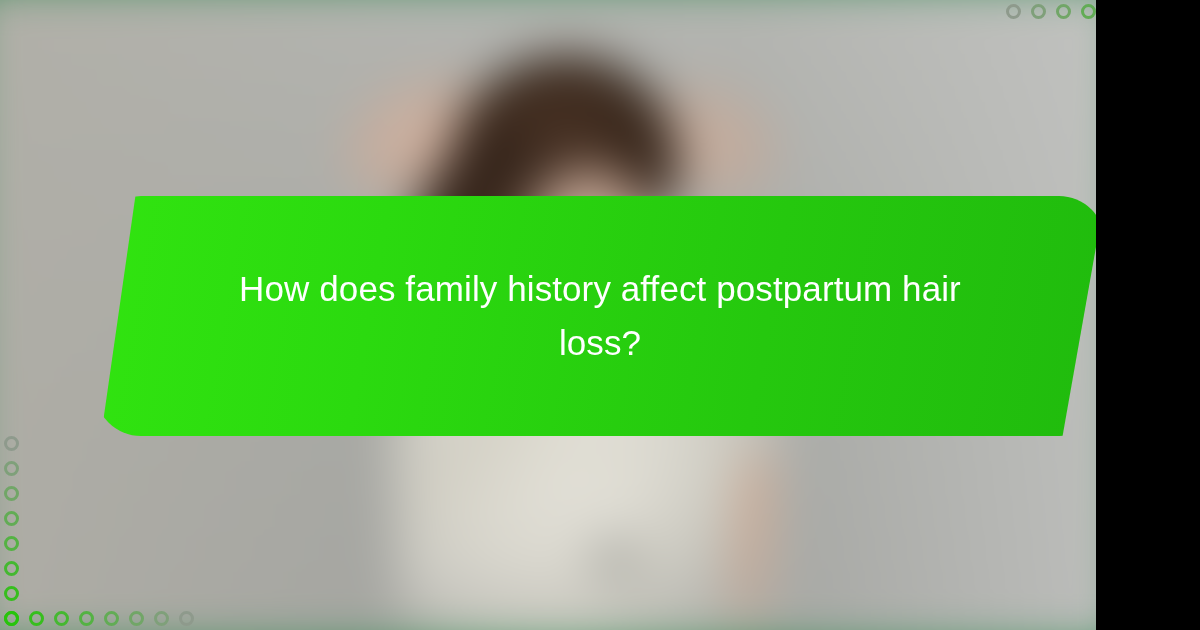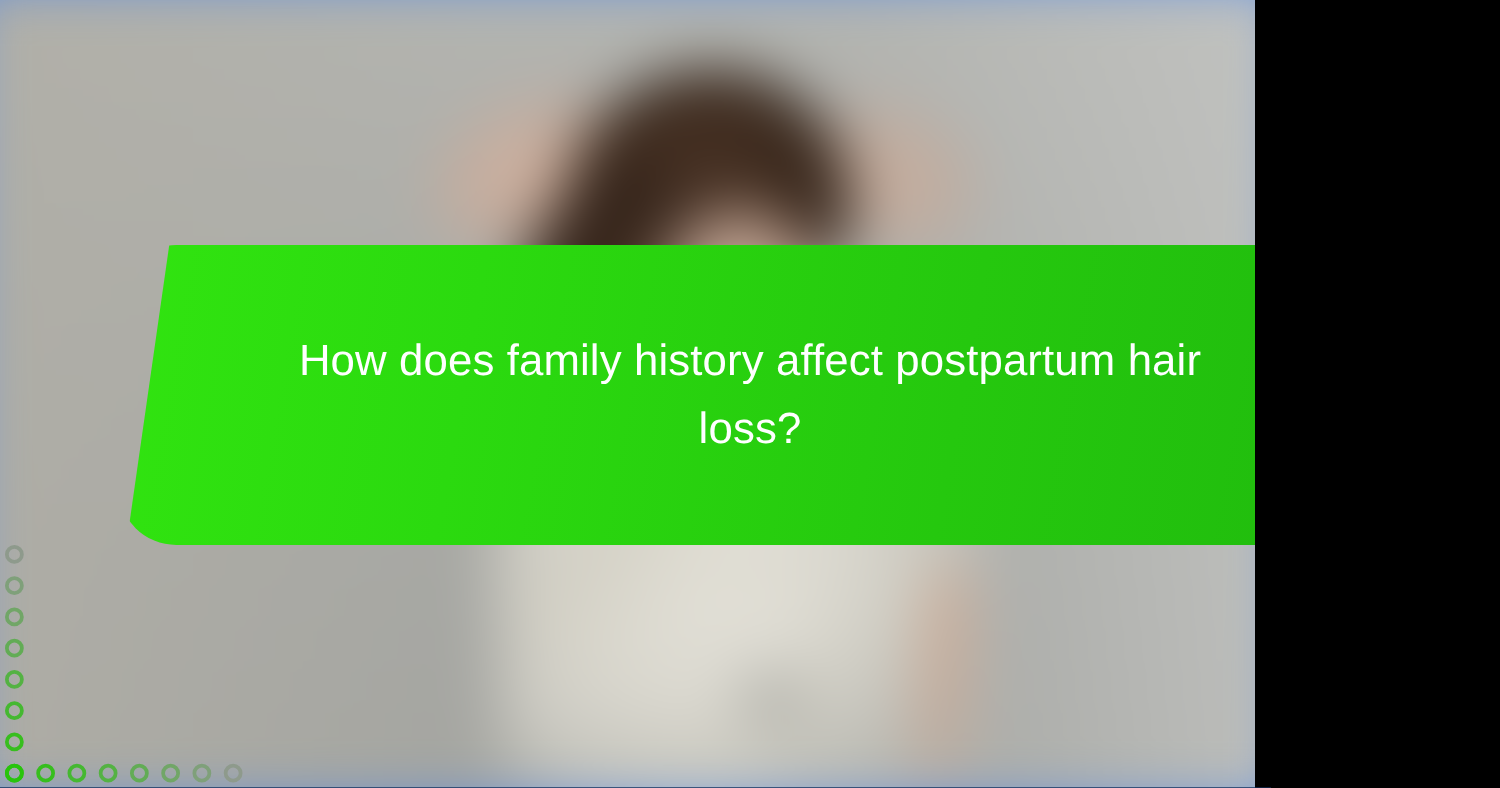--- a/index.html
+++ b/index.html
@@ -2,25 +2,25 @@
 <html><head>
 <meta charset="utf-8">
 <style>
   html, body {
     margin: 0;
     padding: 0;
     background: #000;
   }
   #stage {
     position: relative;
-    width: 1004px;
+    width: 1096px;
     height: 630px;
     overflow: hidden;
     font-family: "Liberation Sans", "DejaVu Sans", sans-serif;
-    background: #3b82f6;
+    background: #15803d;
   }
 
   
   .bg-photo {
     position: absolute;
     inset: 0;
     filter: blur(22px);
     transform: scale(1.06);
   }
   .bg-base {

